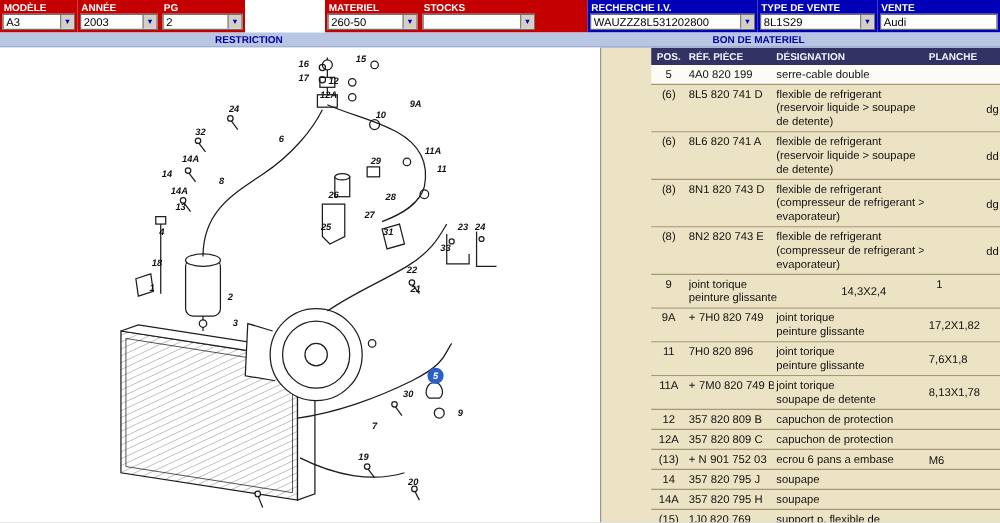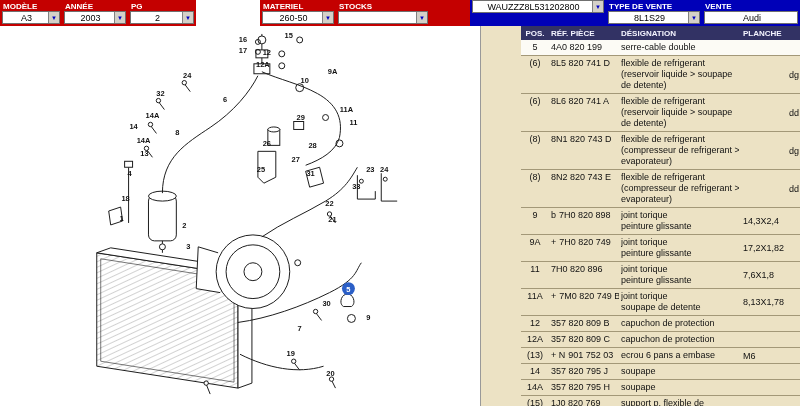--- a/index.html
+++ b/index.html
@@ -6,35 +6,35 @@
   body { font-family: "Liberation Sans", sans-serif; background: #888; }
   .app { width: 800px; height: 418px; position: relative; overflow: hidden; background: #fff; }
 
   
   .topbar { display: flex; height: 26px; width: 800px; }
   .fg { display: flex; flex-direction: column; flex-shrink: 0; }
   .fg.red  { background: #c40000; }
   .fg.blue { background: #0000b8; }
   .fg-label { color: #fff; font-size: 8px; font-weight: bold; padding: 2px 3px 0 3px; height: 11px; white-space: nowrap; overflow: hidden; }
   .combo { background: #fff; border: 1px solid #707070; height: 13px; margin: 0 2px 1px 2px; display: flex; align-items: center; font-size: 9px; overflow: hidden; }
-  .combo-val { flex: 1; padding-left: 2px; white-space: nowrap; overflow: hidden; color: #000; text-align: center; }
+  .combo-val { flex: 1; padding-left: 2px; white-space: nowrap; overflow: hidden; color: #000; }
   .combo-btn { width: 11px; height: 11px; background: #d4d0c8; border-left: 1px solid #808080; color: #0000c0; font-size: 6px; display: flex; align-items: center; justify-content: center; flex-shrink: 0; cursor: default; }
   .fg-modele { width: 62px; } .fg-annee { width: 66px; } .fg-pg { width: 68px; }
   .fg-sg { width: 64px; margin-top: 48px; } .fg-planche { width: 76px; } .fg-stocks { width: 134px; }
   .fg-recherche-iv { width: 136px; } .fg-type-de-vente { width: 96px; } .fg-marque { width: 98px; }
   .fg-stocks .combo { width: 90px; }
 
   
   .subbar { height: 12px; background: #b8c6e4; position: relative; font-size: 8px; font-weight: bold; color: #0000a0; border-bottom: 1px solid #9aa8cc; }
   .restriction { position: absolute; left: 172px; top: 1px; cursor: pointer; }
   .bonmat { position: absolute; left: 570px; top: 1px; }
 
   
   .main { display: flex; height: 380px; }
-  .diagram { width: 480px; height: 380px; background: #fff; position: relative; flex-shrink: 0; }
+  .diagram { width: 480px; height: 380px; background: #fff; position: relative; flex-shrink: 0; font-style: italic; }
   .parts { width: 320px; border-left: 1px solid #999; background: #ece2c4; overflow: hidden; padding-left: 40px; }
 
   
   .thead { display: flex; background: #323264; color: #f4f4ff; height: 14px; font-size: 8px; font-weight: bold; align-items: center; }
   .th { padding: 0 2px; white-space: nowrap; overflow: hidden; flex-shrink: 0; }
   .c-pos { width: 28px; text-align: center; }
   .c-ref { width: 70px; }
   .c-desc { width: 122px; }
   .c-rem { width: 64px; }
   .c-qty { width: 36px; }
@@ -94,40 +94,45 @@
         </div>
       </div>
       <div class="fg red fg-stocks">
         <div class="fg-label">STOCKS</div>
         <div class="combo">
           <span class="combo-val"></span>
           <span class="combo-btn">▼</span>
         </div>
       </div>
       <div class="fg blue fg-recherche-iv">
+        <div class="fg-label">RECHERCHE I.V.</div>
         <div class="combo">
           <span class="combo-val">WAUZZZ8L531202800</span>
           <span class="combo-btn">▼</span>
         </div>
       </div>
       <div class="fg blue fg-type-de-vente">
         <div class="fg-label">TYPE DE VENTE</div>
         <div class="combo">
           <span class="combo-val">8L1S29</span>
           <span class="combo-btn">▼</span>
         </div>
       </div>
       <div class="fg blue fg-marque">
         <div class="fg-label">VENTE</div>
         <div class="combo">
           <span class="combo-val">Audi</span>
         </div>
       </div>
     </div>
 
+  <div class="subbar">
+    <span class="restriction">RESTRICTION</span>
+    <span class="bonmat">BON DE MATERIEL</span>
+  </div>
 
   <div class="main">
 
     <div class="diagram">
       <svg viewBox="0 0 480 382" width="480" height="380">
         <defs>
           <pattern id="hatch" width="5" height="5" patternUnits="userSpaceOnUse" patternTransform="rotate(65)">
             <line x1="0" y1="0" x2="0" y2="5" stroke="#666" stroke-width="0.6"></line>
           </pattern>
         </defs>
@@ -319,21 +324,20 @@
               <div class="desc-line">(compresseur de refrigerant &gt;</div>
               <div class="desc-line">evaporateur)</div>
             </div>
             <div class="cell c-rem">
               <span class="rem-r">dd</span>
             </div>
             <div class="cell c-qty">1</div>
           </div>
           <div class="trow">
             <div class="cell c-pos">9</div>
-            <div class="cell c-ref"><span class="ref-prefix">b</span><span class="ref-num">7H0 820 898</span></div>
             <div class="cell c-desc">
               <div class="desc-line">joint torique</div>
               <div class="desc-line">peinture glissante</div>
             </div>
             <div class="cell c-rem">
               <span class="rem-l">14,3X2,4</span>
             </div>
             <div class="cell c-qty">1</div>
           </div>
           <div class="trow">

